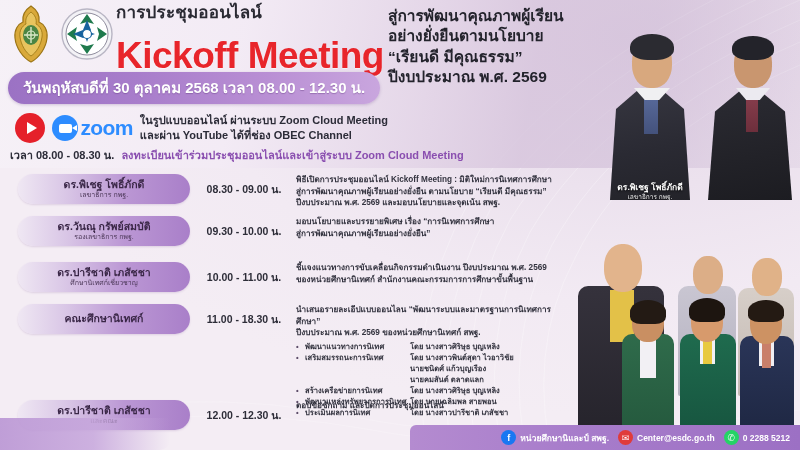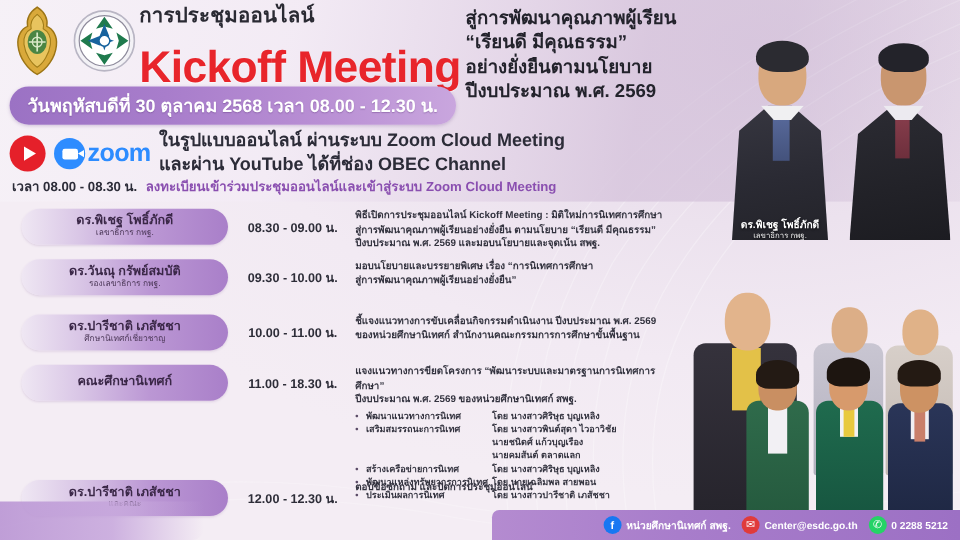--- a/index.html
+++ b/index.html
@@ -48,29 +48,29 @@
     border-radius:16px;
     background:linear-gradient(90deg,#9b72c4 0%,#a87dcb 35%,#b98fd4 70%,#c9a6de 100%);
     display:flex;align-items:center;justify-content:center;
     box-shadow:0 1px 3px rgba(100,60,130,.25);
   }
   .date-bar span{
     color:#ffffff;font-size:15px;font-weight:bold;white-space:nowrap;
     text-shadow:0 1px 1px rgba(80,40,110,.35);
   }
 
-  .zoomrow{position:absolute;left:8px;top:110px;width:380px;height:36px;display:flex;align-items:center;gap:7px;}
+  .zoomrow{position:absolute;left:8px;top:110px;width:380px;height:36px;display:flex;align-items:center;gap:7px;justify-content:flex-end;}
   .yt-btn{width:30px;height:30px;border-radius:50%;background:#e5202a;display:flex;align-items:center;justify-content:center;flex:0 0 auto;}
   .yt-btn .tri{width:0;height:0;border-left:10px solid #fff;border-top:6px solid transparent;border-bottom:6px solid transparent;margin-left:3px;}
   .zoom-logo{display:flex;align-items:center;gap:2px;flex:0 0 auto;}
   .zoom-cam{width:26px;height:26px;border-radius:50%;background:#2d8cff;display:flex;align-items:center;justify-content:center;}
   .zoom-cam .cam{width:13px;height:9px;background:#fff;border-radius:2px;position:relative;}
   .zoom-cam .cam:after{content:"";position:absolute;right:-5px;top:1px;width:0;height:0;border-top:3.5px solid transparent;border-bottom:3.5px solid transparent;border-right:5px solid #fff;}
   .zoom-word{font-size:21px;font-weight:bold;color:#2d8cff;letter-spacing:-.6px;}
-  .zoom-text{font-size:15px;font-weight:bold;color:#2c2c38;line-height:1.35;white-space:nowrap;}
+  .zoom-text{font-size:11px;font-weight:bold;color:#2c2c38;line-height:1.35;white-space:nowrap;}
 
   .reg-line{position:absolute;left:10px;top:146px;display:flex;gap:7px;align-items:baseline;}
   .reg-time{font-size:11px;font-weight:bold;color:#2c2c38;white-space:nowrap;}
   .reg-txt{font-size:11px;font-weight:bold;color:#8a4fb0;white-space:nowrap;}
 
   .headline{position:absolute;left:388px;top:6px;width:215px;}
   .headline div{
     font-size:15.5px;font-weight:bold;color:#23232c;line-height:1.32;white-space:nowrap;
   }
 
@@ -211,22 +211,22 @@
       </div>
     </div>
 
     <div class="reg-line">
       <div class="reg-time">เวลา 08.00 - 08.30 น.</div>
       <div class="reg-txt">ลงทะเบียนเข้าร่วมประชุมออนไลน์และเข้าสู่ระบบ Zoom Cloud Meeting</div>
     </div>
 
     <div class="headline">
       <div>สู่การพัฒนาคุณภาพผู้เรียน</div>
+      <div>อย่างยั่งยืนตามนโยบาย</div>
       <div>“เรียนดี มีคุณธรรม”</div>
-      <div>อย่างยั่งยืนตามนโยบาย</div>
       <div>ปีงบประมาณ พ.ศ. 2569</div>
     </div>
   </div>
 
   <div class="portrait p1">
     <div class="ph-body" style="background:linear-gradient(170deg,#3a3a44 0%,#2a2a33 60%,#232329 100%);
          clip-path:polygon(10% 100%,16% 30%,40% 14%,60% 14%,84% 30%,90% 100%);"></div>
     <div class="ph-head" style="left:32px;top:38px;width:40px;height:50px;background:#d8a87e;"></div>
     <div style="position:absolute;left:30px;top:34px;width:44px;height:26px;background:#2b2b31;border-radius:50% 50% 40% 40%;"></div>
     <div style="position:absolute;left:44px;top:92px;width:14px;height:42px;background:linear-gradient(180deg,#5a6c9e,#44527c);"></div>
@@ -286,21 +286,21 @@
       </div>
     </div>
 
     <div class="row" style="top:132px;">
       <div class="pill">
         <div class="nm">คณะศึกษานิเทศก์</div>
         <div class="rl"></div>
       </div>
       <div class="time">11.00 - 18.30 น.</div>
       <div class="desc">
-        <p>แจงแนวทางการขียดโครงการ “พัฒนาระบบและมาตรฐานการนิเทศการศึกษา”</p>
+        <p>นำเสนอรายละเอีปแบบออนไลน “พัฒนาระบบและมาตรฐานการนิเทศการศึกษา”</p>
         <p>ปีงบประมาณ พ.ศ. 2569 ของหน่วยศึกษานิเทศก์ สพฐ.</p>
         <ul>
           <li>
             <span class="bullet">•</span>
             <span class="c1">พัฒนาแนวทางการนิเทศ</span>
             <span class="c2">โดย นางสาวศิริษุธ บุญเหลิง</span>
           </li>
           <li>
             <span class="bullet">•</span>
             <span class="c1">เสริมสมรรถนะการนิเทศ</span>
@@ -387,21 +387,21 @@
       <div class="gp-head" style="left:190px;top:66px;width:32px;height:40px;background:#cd9263;"></div>
       <div style="position:absolute;left:188px;top:62px;width:36px;height:22px;background:#241a13;border-radius:50% 50% 30% 30%;"></div>
     </div>
   </div>
 
   <div class="left-deco"></div>
 
   <div class="footer-bar">
     <div class="fitem">
       <div class="fico fb">f</div>
-      <div class="ftext">หน่วยศึกษานิเทศก์ สพฐ.</div>
+      <div class="ftext">หน่วยศึกษานิและป์ สพฐ.</div>
     </div>
     <div class="fitem">
       <div class="fico mail">✉</div>
       <div class="ftext">Center@esdc.go.th</div>
     </div>
     <div class="fitem">
       <div class="fico tel">✆</div>
       <div class="ftext">0 2288 5212</div>
     </div>
   </div>

